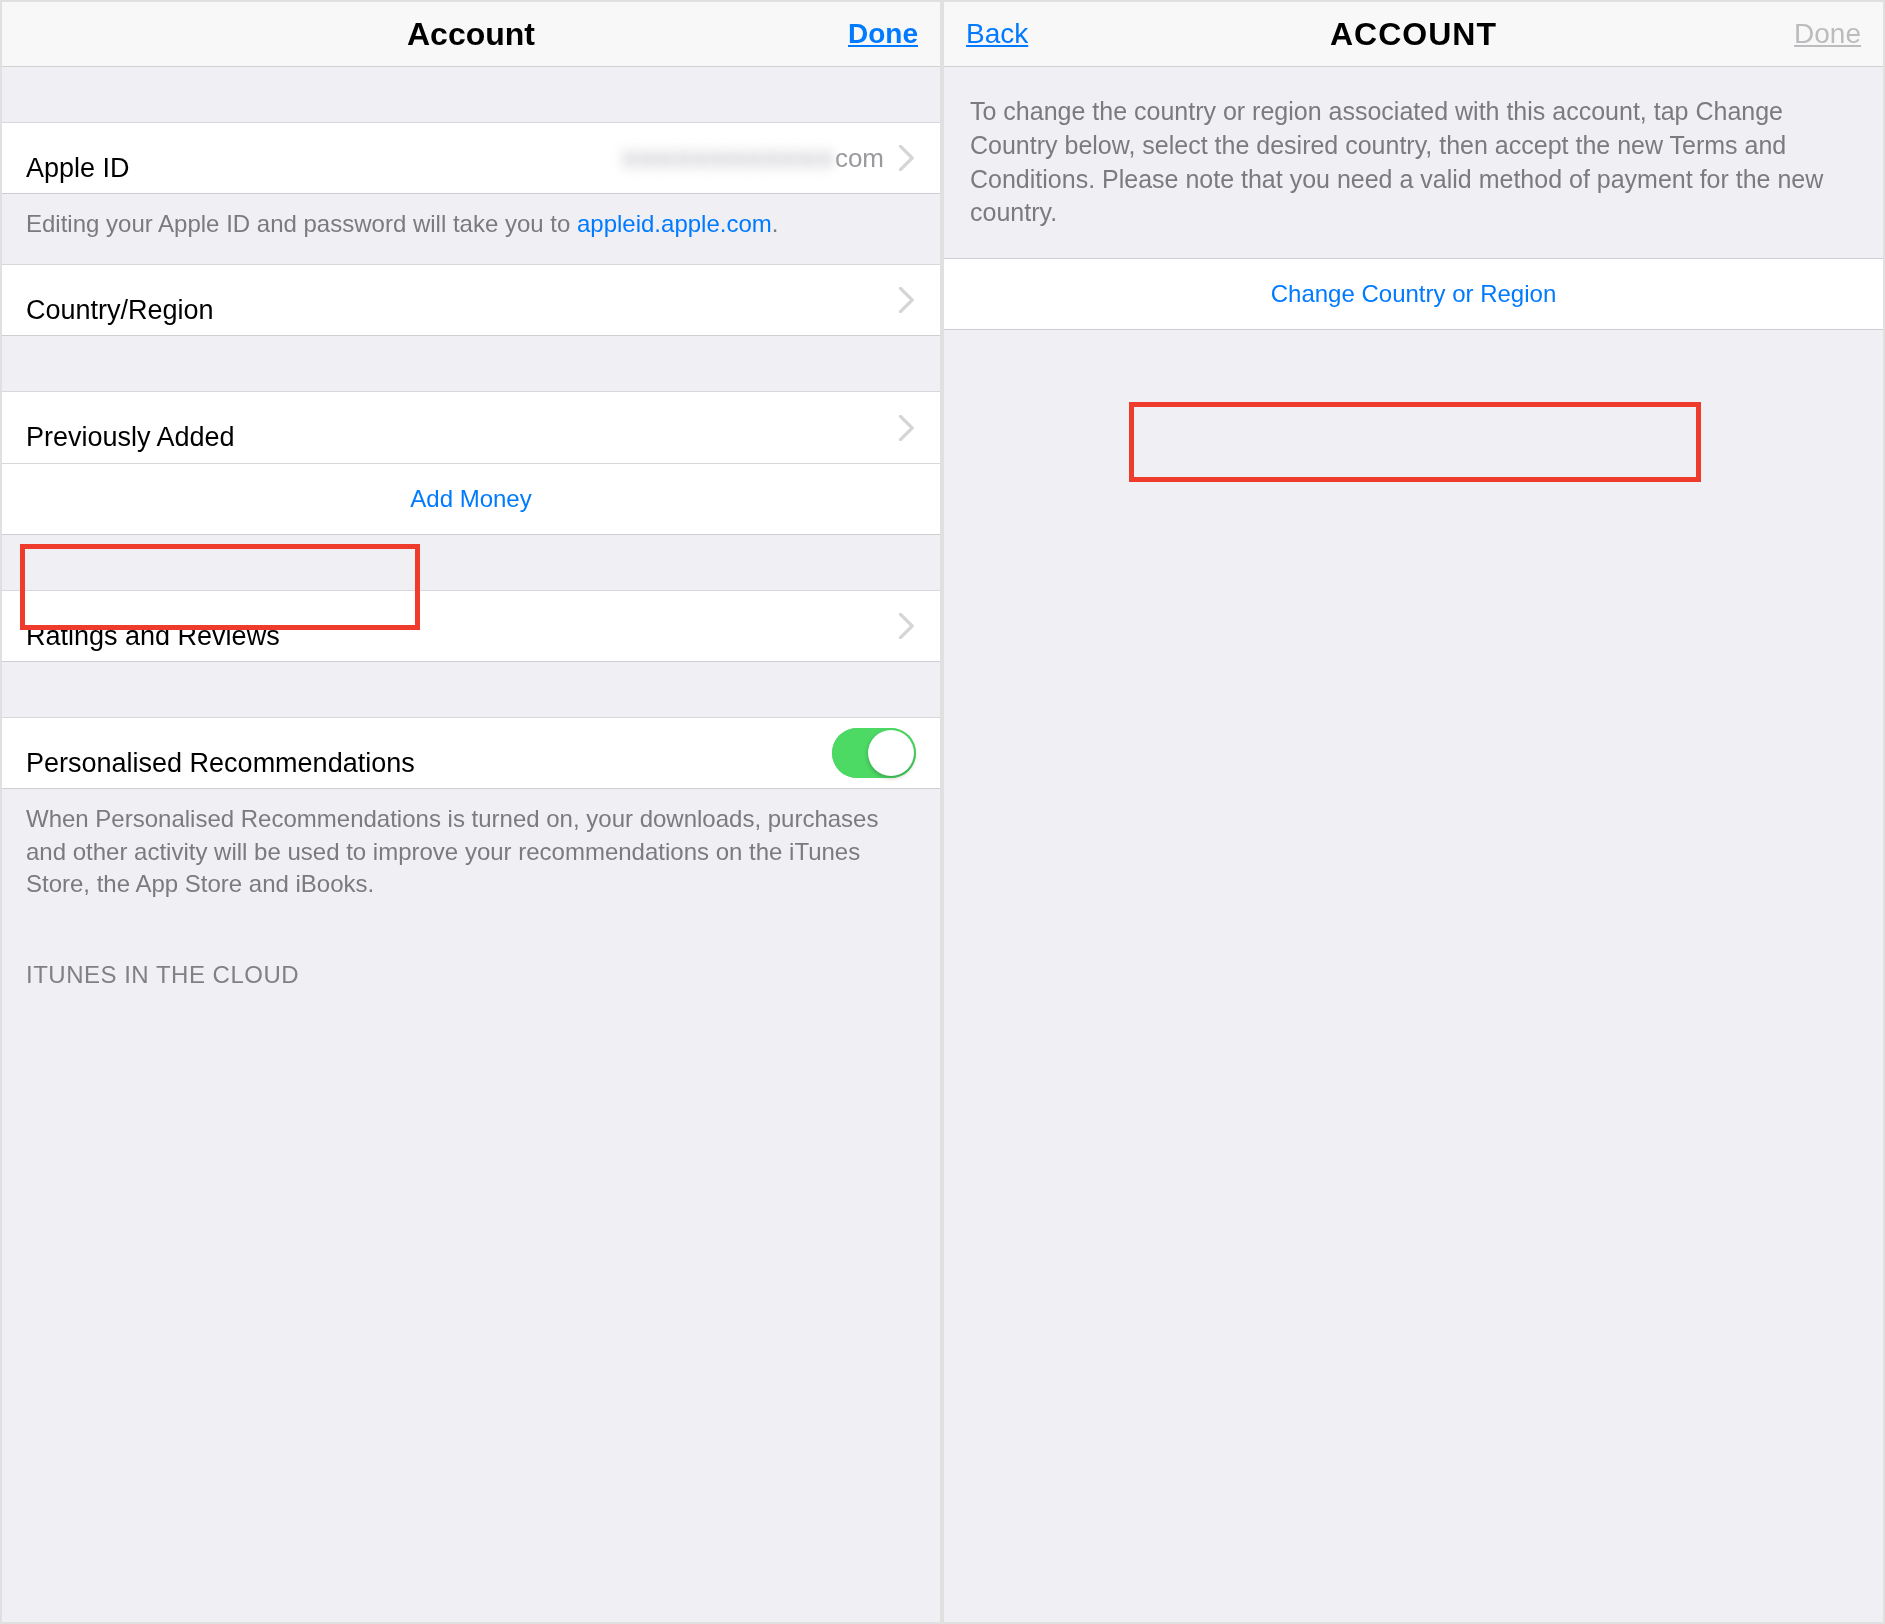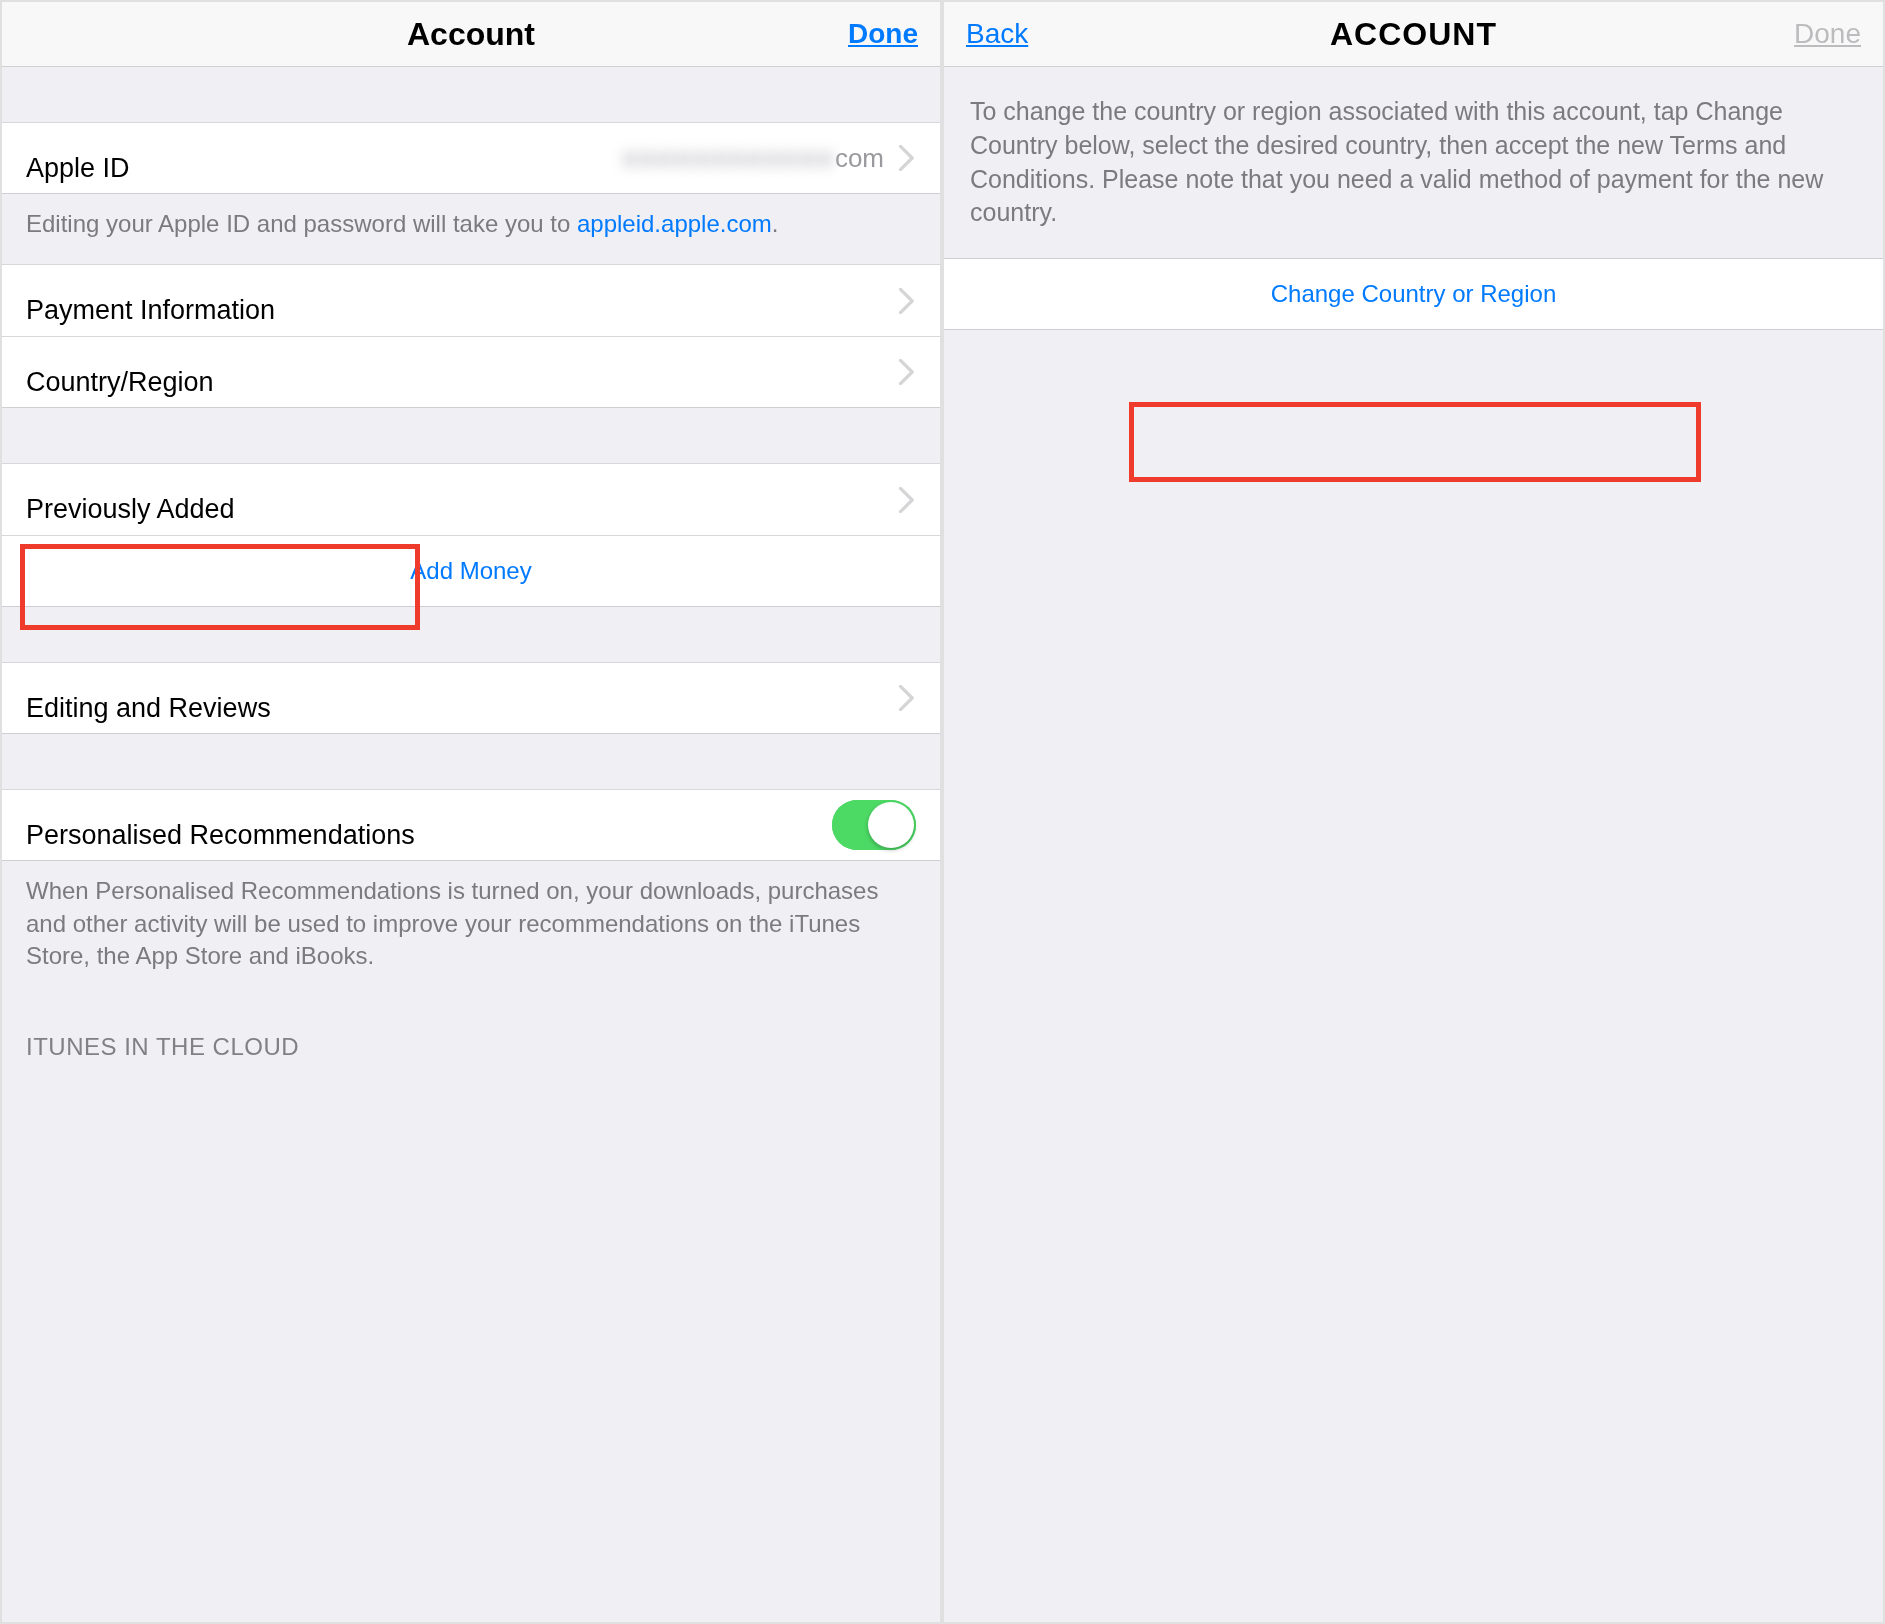--- a/index.html
+++ b/index.html
@@ -184,29 +184,20 @@
     <span class="chevron">
       <svg viewBox="0 0 12 20">
           <path d="M1 1 L10 10 L1 19" stroke="#8a8a8e" stroke-width="2.5" fill="none" stroke-linecap="round" stroke-linejoin="round"></path>
         </svg>
     </span>
   </div>
   <div class="footer-note">
     <span>Editing your Apple ID and password will take you to </span><a>appleid.apple.com</a><span>.</span>
   </div>
 
-  <div class="row">
-    <span class="row-label">Payment Information</span>
-    <span class="row-value"></span>
-    <span class="chevron">
-      <svg viewBox="0 0 12 20">
-          <path d="M1 1 L10 10 L1 19" stroke="#8a8a8e" stroke-width="2.5" fill="none" stroke-linecap="round" stroke-linejoin="round"></path>
-        </svg>
-    </span>
-  </div>
   <div class="row row-separator-inset row-last">
     <span class="row-label">Country/Region</span>
     <span class="row-value"></span>
     <span class="chevron">
       <svg viewBox="0 0 12 20">
           <path d="M1 1 L10 10 L1 19" stroke="#8a8a8e" stroke-width="2.5" fill="none" stroke-linecap="round" stroke-linejoin="round"></path>
         </svg>
     </span>
   </div>
 
@@ -221,21 +212,21 @@
         </svg>
     </span>
   </div>
   <div class="row row-separator-inset row-center row-last">
     <span>Add Money</span>
   </div>
 
   <div class="section-gap"></div>
 
   <div class="row row-last">
-    <span class="row-label">Editing and Reviews</span>
+    <span class="row-label">Ratings and Reviews</span>
     <span class="row-value"></span>
     <span class="chevron">
       <svg viewBox="0 0 12 20">
           <path d="M1 1 L10 10 L1 19" stroke="#8a8a8e" stroke-width="2.5" fill="none" stroke-linecap="round" stroke-linejoin="round"></path>
         </svg>
     </span>
   </div>
 
   <div class="section-gap"></div>
 

